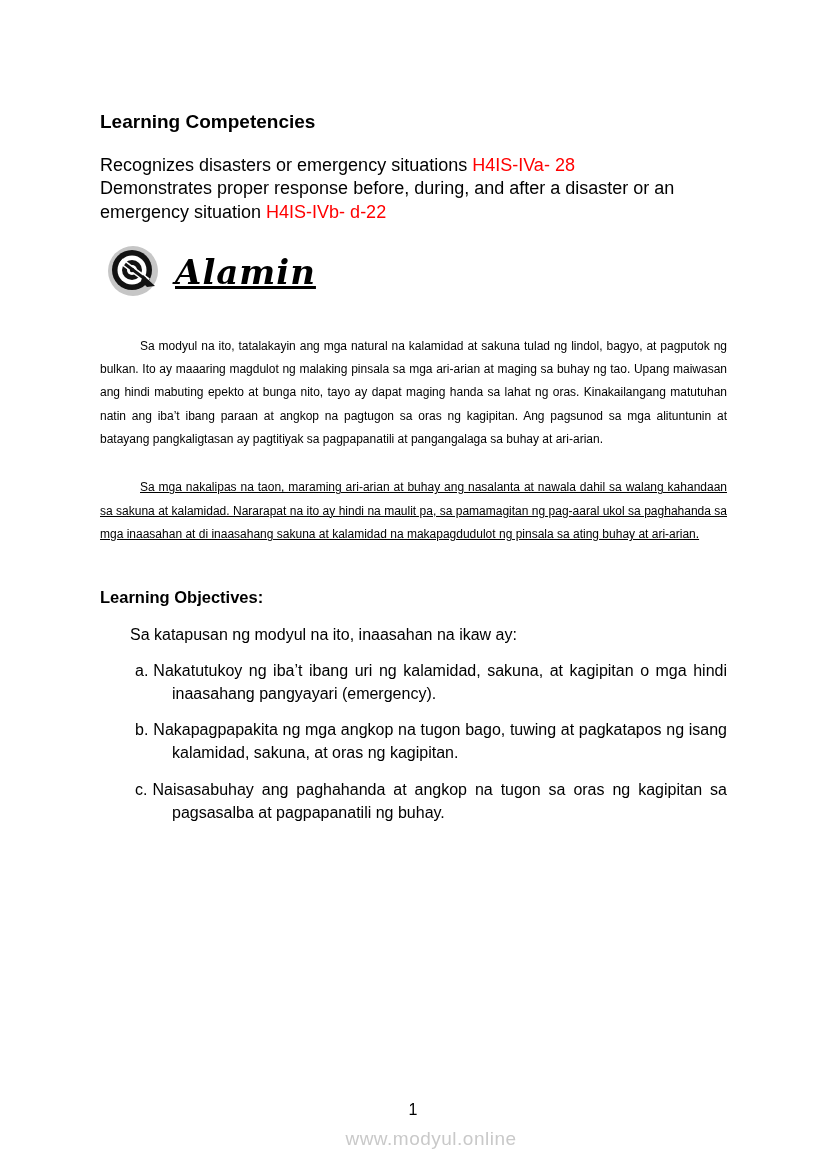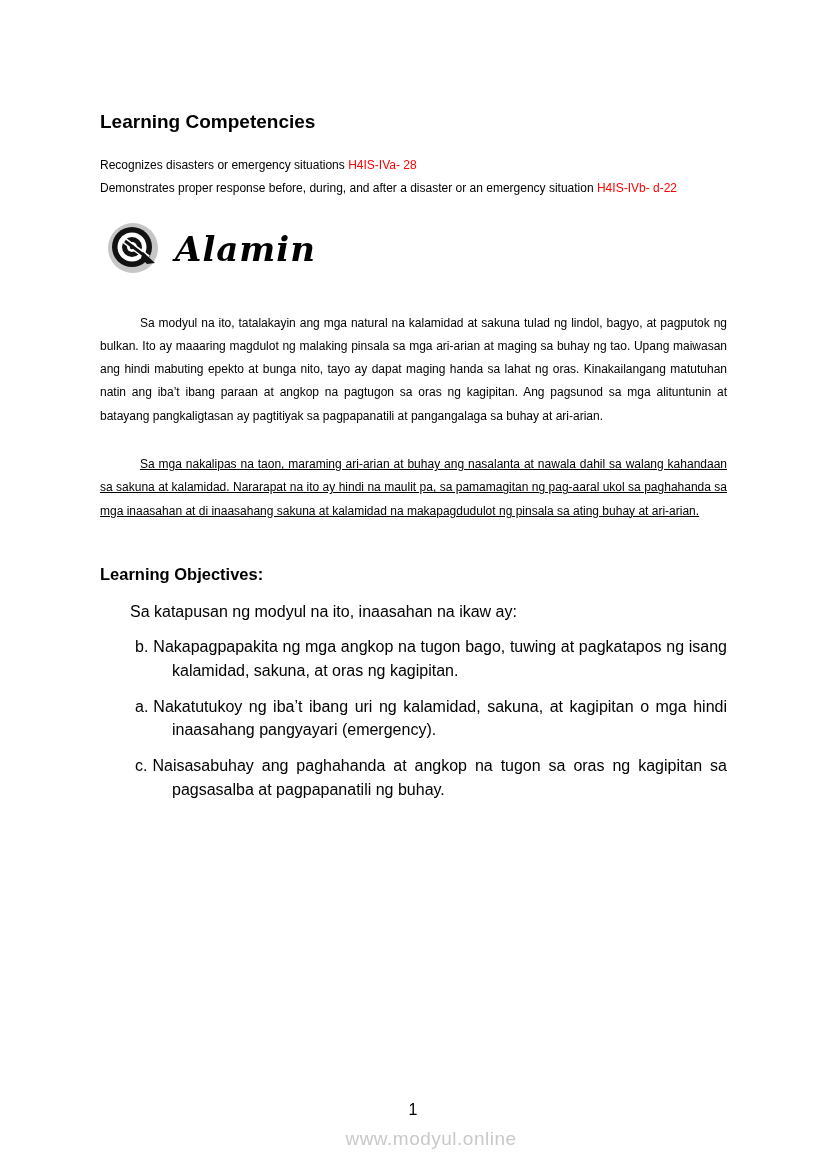--- a/index.html
+++ b/index.html
@@ -17,40 +17,41 @@
   .content {
     padding: 103px 99px 0 100px; 
   }
   .h-competencies {
     font-size: 19px;
     font-weight: bold;
     line-height: 22px;
     margin-bottom: 21px;
   }
   .competencies p {
-    font-size: 12px;
+    font-size: 18px;
     line-height: 23.3px;
     text-align: left;
   }
   .code-red { color: #ff0000; }
   .alamin-row {
     margin-top: 22px;
     display: flex;
     align-items: center;
     gap: 14px;
     height: 52px;
     padding-left: 7px;
   }
   .alamin-title {
     font-family: "DejaVu Serif", serif;
     font-style: italic;
     font-weight: bold;
     font-size: 34px;
     line-height: 52px;
     letter-spacing: 1px;
+    text-decoration: underline;
   }
   .body-para {
     font-size: 12px;
     line-height: 23.3px;
     text-align: justify;
     text-indent: 40px;
   }
   .para-1 { margin-top: 37px; }
   .para-2 { margin-top: 25px; text-decoration: underline; }
   .h-objectives {
@@ -129,22 +130,22 @@
 
     <p class="body-para para-1">Sa modyul na ito, tatalakayin ang mga natural na kalamidad at sakuna tulad ng lindol, bagyo, at pagputok ng bulkan.  Ito ay maaaring magdulot ng malaking pinsala sa mga ari-arian at maging sa buhay ng tao. Upang maiwasan ang hindi mabuting epekto at bunga nito, tayo ay dapat maging handa sa lahat ng oras. Kinakailangang matutuhan natin ang iba’t ibang paraan at angkop na pagtugon sa oras ng kagipitan. Ang pagsunod sa mga alituntunin at batayang pangkaligtasan ay pagtitiyak sa pagpapanatili at pangangalaga sa buhay at ari-arian.</p>
 
     <p class="body-para para-2">Sa mga nakalipas na taon, maraming ari-arian at buhay ang nasalanta at nawala dahil sa walang kahandaan sa sakuna at kalamidad. Nararapat na ito ay hindi na maulit pa, sa pamamagitan ng pag-aaral ukol sa paghahanda sa mga inaasahan at di inaasahang sakuna at kalamidad na makapagdudulot ng pinsala sa ating buhay at ari-arian.</p>
 
     <h2 class="h-objectives"><span class="bold-part">Learning Objectives</span><span>:</span></h2>
 
     <p class="obj-intro">Sa katapusan ng modyul na ito, inaasahan na ikaw ay:</p>
 
     <div class="obj-list">
+      <p class="obj-item"><span class="marker">a.</span><span>Nakatutukoy ng iba’t ibang uri ng kalamidad, sakuna, at kagipitan o mga hindi inaasahang pangyayari (emergency).</span></p>
       <p class="obj-item"><span class="marker">b.</span><span>Nakapagpapakita ng mga angkop na tugon bago, tuwing at pagkatapos ng isang kalamidad, sakuna, at oras ng kagipitan.</span></p>
-      <p class="obj-item"><span class="marker">a.</span><span>Nakatutukoy ng iba’t ibang uri ng kalamidad, sakuna, at kagipitan o mga hindi inaasahang pangyayari (emergency).</span></p>
       <p class="obj-item"><span class="marker">c.</span><span>Naisasabuhay ang paghahanda at angkop na tugon sa oras ng kagipitan sa pagsasalba at pagpapanatili ng buhay.</span></p>
     </div>
 
   </div>
 
   <div class="footer-pagenum">1</div>
 
   <div class="footer-watermark">www.modyul.online</div>
 </div>
 

